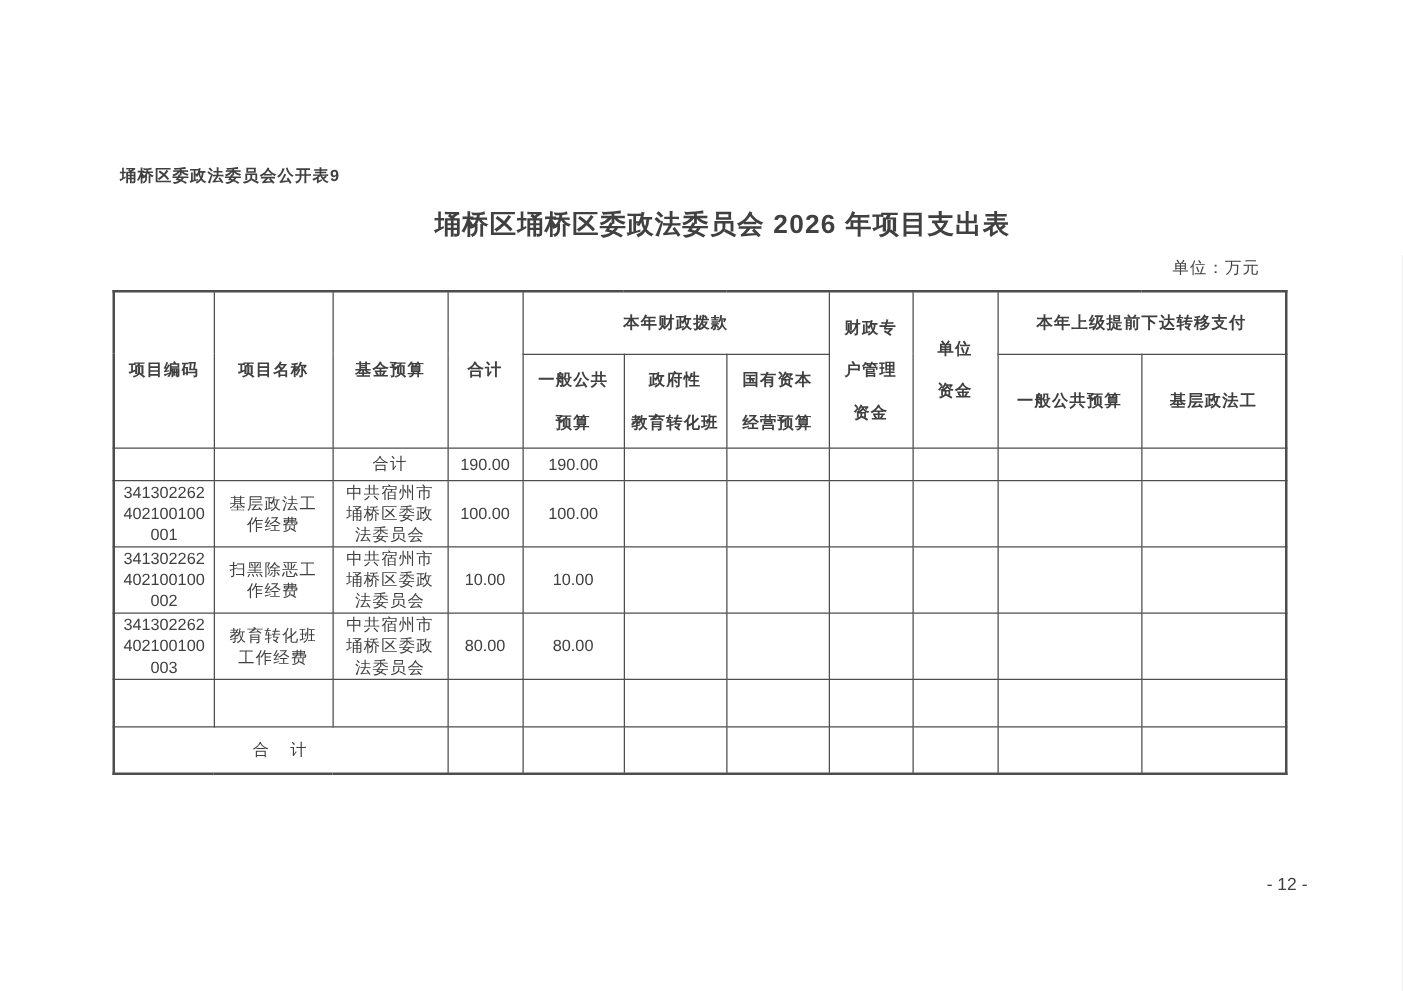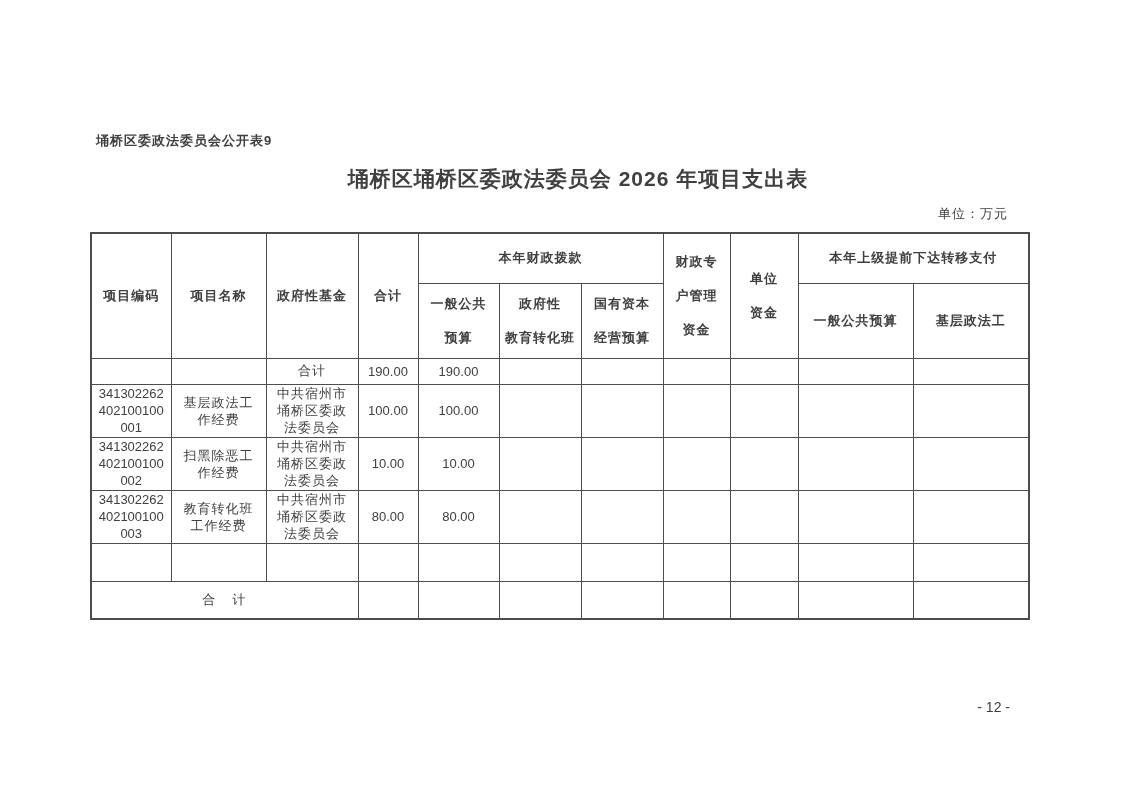--- a/index.html
+++ b/index.html
@@ -76,21 +76,21 @@
   .r-data td { line-height: 17px; letter-spacing: 1px; }
   .r-sum td { letter-spacing: 1px; }
   td.num { letter-spacing: 0; }
   td.footer-total {
     font-size: 16px;
     font-weight: bold;
     letter-spacing: 2px;
   }
   .page-number {
     position: absolute;
-    left: 72px;
+    left: 108px;
     top: 699px;
     width: 938px;
     text-align: right;
     font-size: 14px;
   }
 </style>
 </head>
 <body>
 
 <div class="page">
@@ -113,21 +113,21 @@
       <col style="width:67px">
       <col style="width:68px">
       <col style="width:115px">
       <col style="width:116px">
     </colgroup>
 
     <tbody>
         <tr class="r-hdr1">
       <th rowspan="2">项目编码</th>
       <th rowspan="2">项目名称</th>
-      <th rowspan="2">政府性基金</th>
+      <th rowspan="2">基金预算</th>
       <th rowspan="2">合计</th>
       <th colspan="3">本年财政拨款</th>
       <th rowspan="2" class="tall-line">财政专
 户管理
 资金</th>
       <th rowspan="2" class="tall-line">单位
 资金</th>
       <th colspan="2">本年上级提前下达转移支付</th>
     </tr>
 

